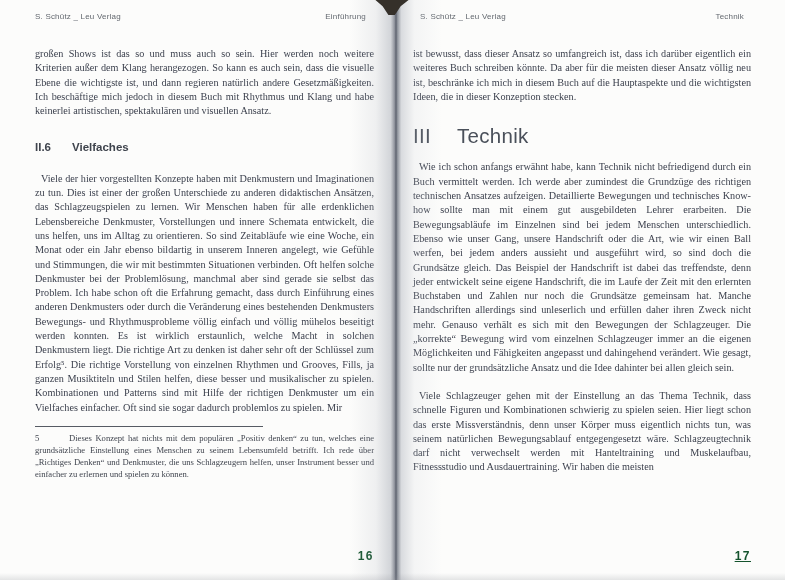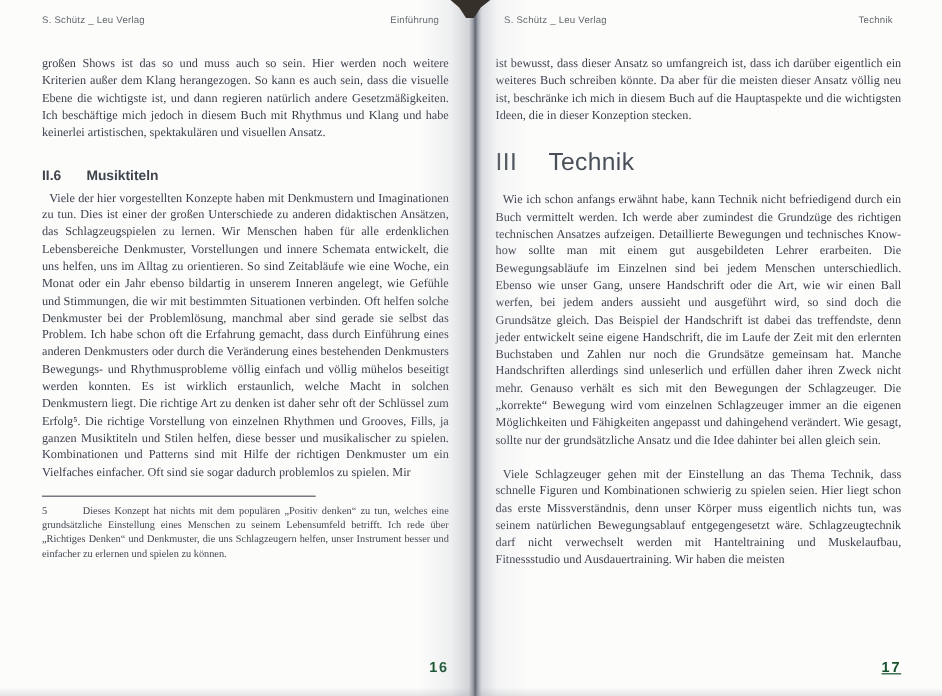--- a/index.html
+++ b/index.html
@@ -43,21 +43,21 @@
   p.indent { text-indent: 6px; }
 
   .section-heading {
     font-family: "Liberation Sans", sans-serif;
     color: #3f444d;
     display: flex; align-items: baseline;
     text-align: left;
   }
   .section-heading.sub {
     font-size: 11.5px; font-weight: bold;
-    margin-top: 22px; margin-bottom: 4px;
+    margin-top: 22px; margin-bottom: 17px;
   }
   .section-heading.chapter {
     font-size: 20.5px; font-weight: 400; color: #4a505a;
     letter-spacing: 0.3px;
     margin-top: 25px; margin-bottom: 17px;
   }
   .section-heading.sub .sec-num { width: 37px; flex: 0 0 37px; }
   .section-heading.chapter .sec-num { width: 44px; flex: 0 0 44px; }
 
   .footnote-rule {
@@ -111,21 +111,21 @@
 
   <div class="page page-left">
     <div class="running-header">
       <span>S. Schütz _ Leu Verlag</span>
       <span>Einführung</span>
     </div>
     <div class="column">
       <p>großen Shows ist das so und muss auch so sein. Hier werden noch weitere Kriterien außer dem Klang herangezogen. So kann es auch sein, dass die visuelle Ebene die wichtigste ist, und dann regieren natürlich andere Gesetzmäßigkeiten. Ich beschäftige mich jedoch in diesem Buch mit Rhythmus und Klang und habe keinerlei artistischen, spektakulären und visuellen Ansatz.</p>
       <div class="section-heading sub">
         <span class="sec-num">II.6</span>
-        <span>Musiktiteln</span>
+        <span>Vielfaches</span>
       </div>
       <p class="indent">Viele der hier vorgestellten Konzepte haben mit Denkmustern und Imaginationen zu tun. Dies ist einer der großen Unterschiede zu anderen didaktischen Ansätzen, das Schlagzeugspielen zu lernen. Wir Menschen haben für alle erdenklichen Lebensbereiche Denkmuster, Vorstellungen und innere Schemata entwickelt, die uns helfen, uns im Alltag zu orientieren. So sind Zeitabläufe wie eine Woche, ein Monat oder ein Jahr ebenso bildartig in unserem Inneren angelegt, wie Gefühle und Stimmungen, die wir mit bestimmten Situationen verbinden. Oft helfen solche Denkmuster bei der Problemlösung, manchmal aber sind gerade sie selbst das Problem. Ich habe schon oft die Erfahrung gemacht, dass durch Einführung eines anderen Denkmusters oder durch die Veränderung eines bestehenden Denkmusters Bewegungs- und Rhythmusprobleme völlig einfach und völlig mühelos beseitigt werden konnten. Es ist wirklich erstaunlich, welche Macht in solchen Denkmustern liegt. Die richtige Art zu denken ist daher sehr oft der Schlüssel zum Erfolg⁵. Die richtige Vorstellung von einzelnen Rhythmen und Grooves, Fills, ja ganzen Musiktiteln und Stilen helfen, diese besser und musikalischer zu spielen. Kombinationen und Patterns sind mit Hilfe der richtigen Denkmuster um ein Vielfaches einfacher. Oft sind sie sogar dadurch problemlos zu spielen. Mir</p>
       <hr class="footnote-rule">
       <div class="footnote">
         <span class="fn-marker">5</span><span>Dieses Konzept hat nichts mit dem populären „Positiv denken“ zu tun, welches eine grundsätzliche Einstellung eines Menschen zu seinem Lebensumfeld betrifft. Ich rede über „Richtiges Denken“ und Denkmuster, die uns Schlagzeugern helfen, unser Instrument besser und einfacher zu erlernen und spielen zu können.</span>
       </div>
     </div>
     <div class="page-number">16</div>
   </div>
 

